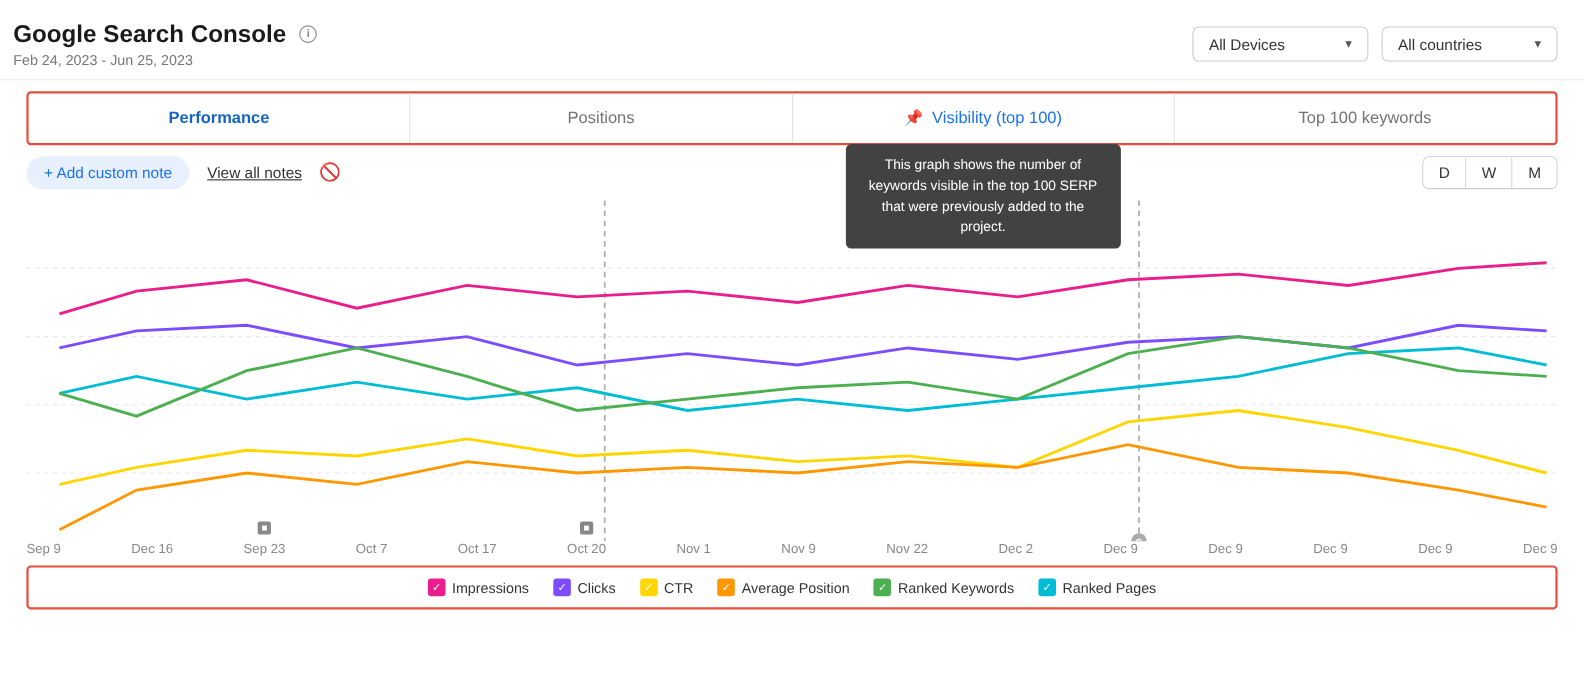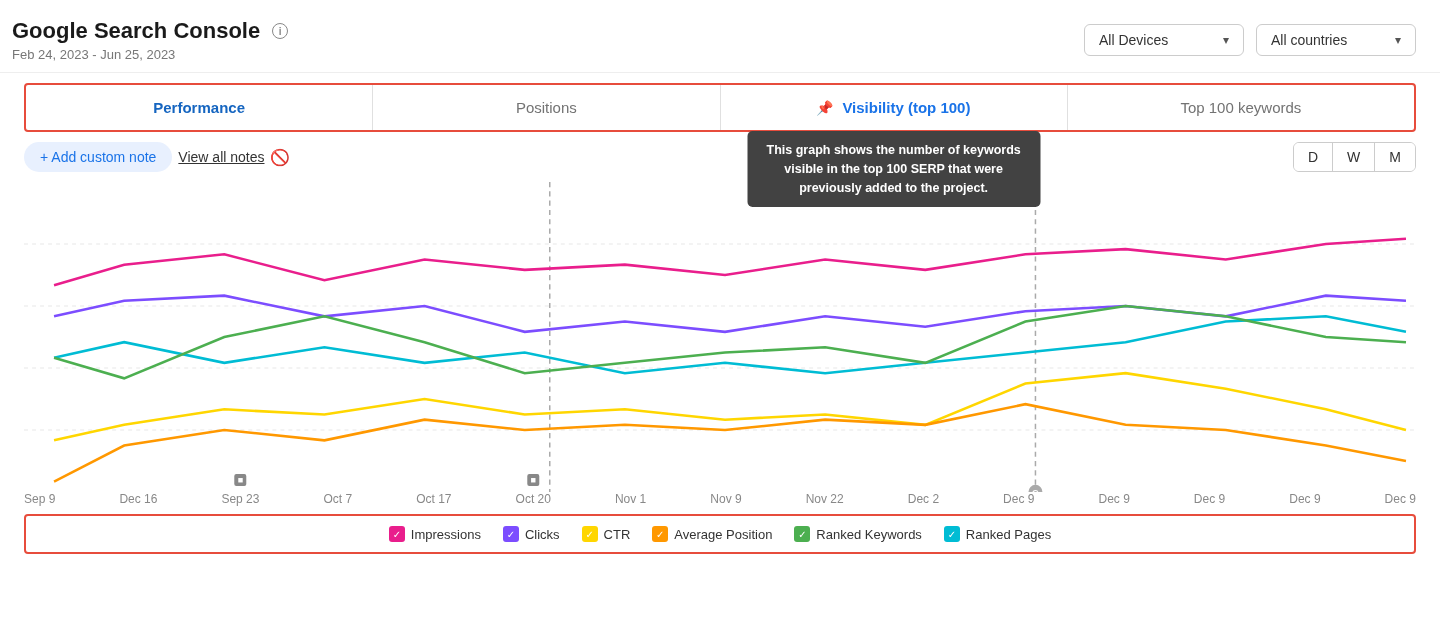--- a/index.html
+++ b/index.html
@@ -57,44 +57,44 @@
       text-align: center;
       font-size: 15px;
       font-weight: 500;
       cursor: pointer;
       color: #737373;
       border-right: 1px solid #e0e0e0;
       position: relative;
     }
     .tab-item:last-child { border-right: none; }
     .tab-item.active { color: #1565c0; font-weight: 600; }
-    .tab-item.active-blue { color: #1a73e8; font-weight: 700; }
+    .tab-item.active-blue { color: #1a73e8; font-weight: 400; }
     .pin-icon { margin-right: 4px; font-size: 14px; }
 
     .tooltip-box {
       position: absolute;
       top: 46px;
       left: 50%;
       transform: translateX(-50%);
       background: #424242;
       color: #fff;
       font-size: 12.5px;
       padding: 10px 14px;
       border-radius: 5px;
-      width: 293px;
+      width: 250px;
       line-height: 1.5;
       z-index: 100;
       pointer-events: none;
     }
 
     .toolbar {
       display: flex;
       align-items: center;
       padding: 10px 24px;
-      gap: 6px;
+      gap: 16px;
     }
     .add-note-btn {
       display: flex;
       align-items: center;
       gap: 6px;
       font-size: 14px;
       color: #1a73e8;
       background: #e8f0fe;
       border: none;
       border-radius: 20px;

